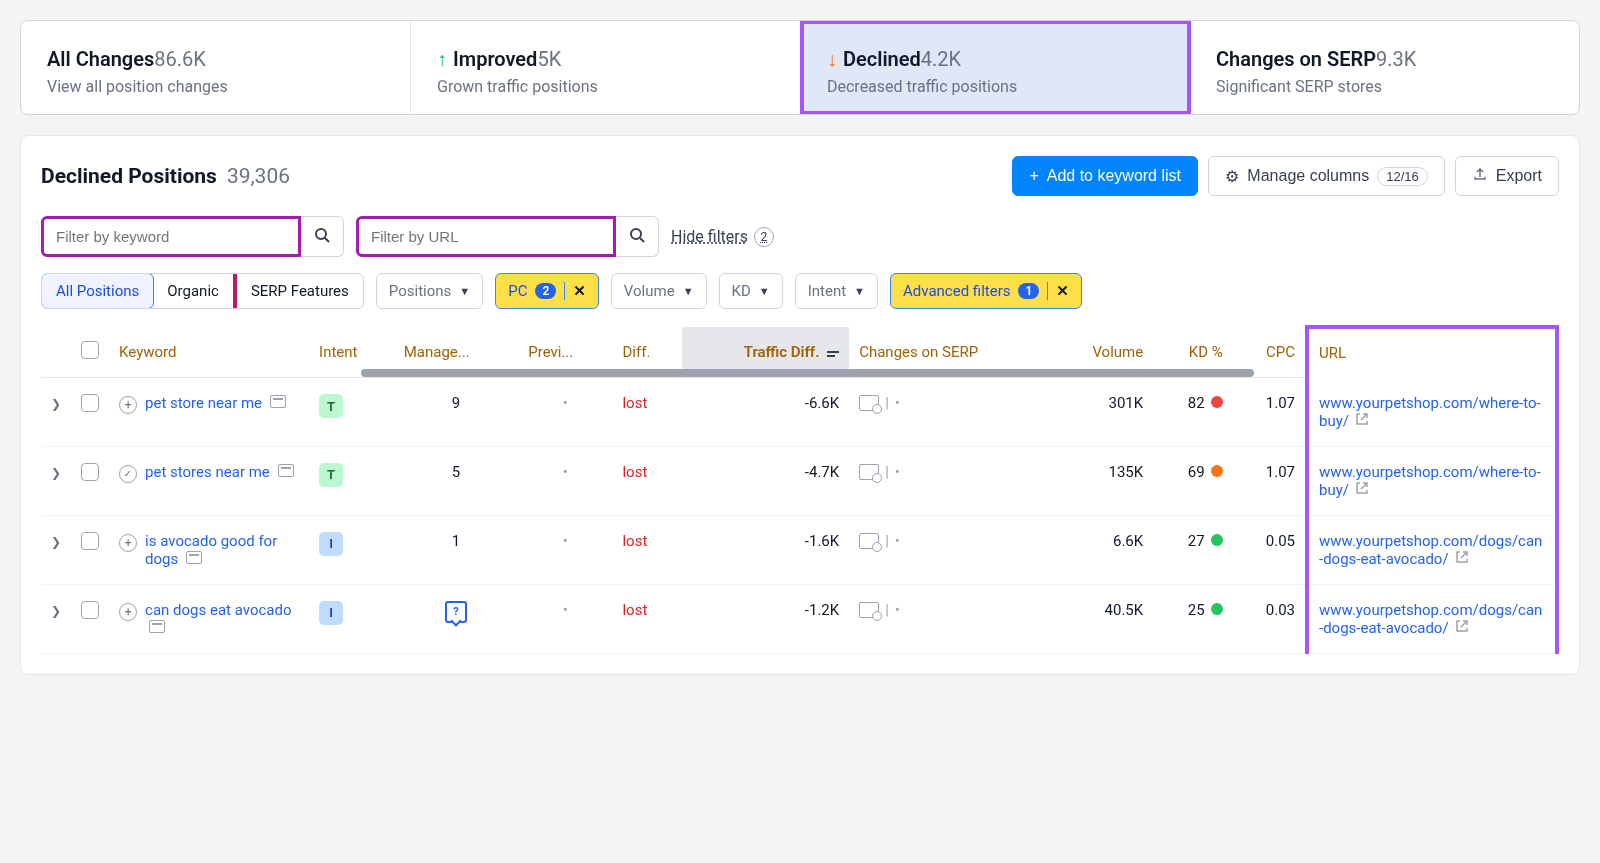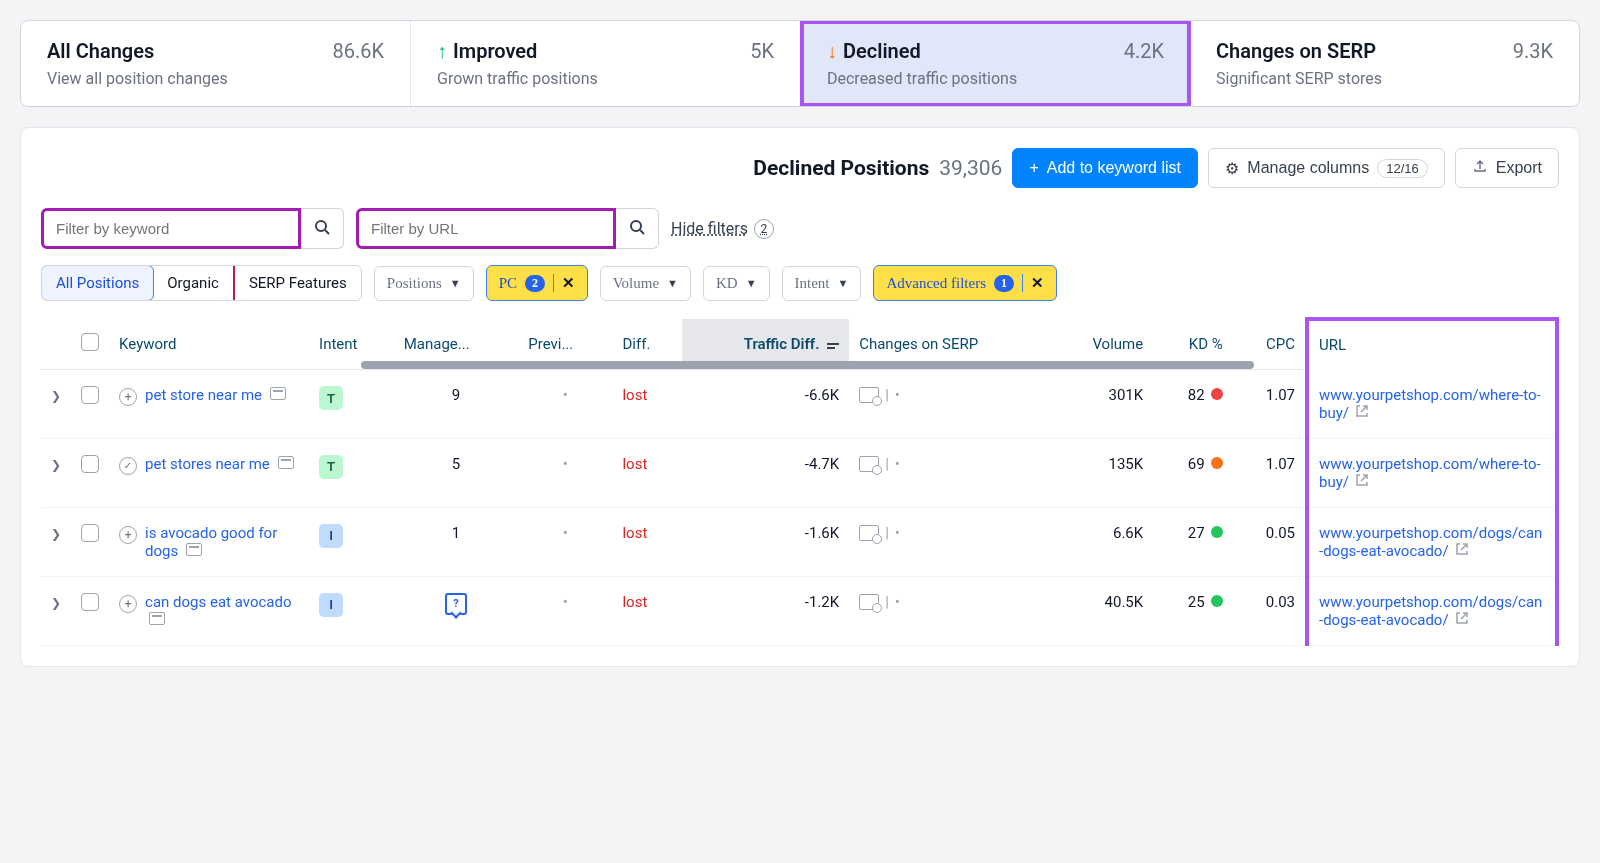--- a/index.html
+++ b/index.html
@@ -1,53 +1,53 @@
 <!DOCTYPE html>
 <html><head>
 <meta charset="utf-8">
 <style>
 * { box-sizing: border-box; margin: 0; padding: 0; }
 body { font-family: -apple-system, BlinkMacSystemFont, "Segoe UI", Roboto, sans-serif; background: #f3f4f6; padding: 20px; color: #111827; font-size: 15px; }
 .tabs-container { display: flex; border: 1px solid #d1d5db; border-radius: 8px; overflow: hidden; background: #fff; margin-bottom: 20px; }
 .tab { flex: 1; padding: 18px 26px; border-right: 1px solid #e5e7eb; cursor: pointer; }
 .tab:last-child { border-right: none; }
 .tab.selected { background: #dfe7f8; border: 4px solid #a855f7; border-radius: 2px; margin: -1px; padding: 15px 23px; }
-.tab-header { display: flex; justify-content: space-between; align-items: center; margin-bottom: 6px; }
+.tab-header { display: flex; justify-content: flex-start; align-items: center; margin-bottom: 6px; margin-top: 8px; }
 .tab-title { font-size: 20px; font-weight: 600; display: flex; align-items: center; gap: 6px; }
 .tab-count { font-size: 20px; color: #6b7280; font-weight: 400; }
 .tab-desc { color: #6b7280; font-size: 16px; }
 .arrow-up { color: #10b981; font-weight: bold; }
 .arrow-down { color: #f97316; font-weight: bold; }
 .panel { background: #fff; border: 1px solid #e5e7eb; border-radius: 8px; padding: 20px; }
-.panel-header { display: flex; justify-content: flex-end; align-items: center; margin-bottom: 20px; flex-wrap: wrap; gap: 10px; margin-left: 23px; }
+.panel-header { display: flex; justify-content: space-between; align-items: center; margin-bottom: 20px; flex-wrap: wrap; gap: 10px; }
 .panel-title { font-size: 21px; font-weight: 700; display: flex; gap: 10px; align-items: baseline; }
 .panel-title-count { color: #6b7280; font-weight: 400; }
 .panel-actions { display: flex; gap: 10px; }
 .btn { display: inline-flex; align-items: center; gap: 8px; padding: 9px 16px; border-radius: 6px; font-size: 16px; font-weight: 500; cursor: pointer; border: 1px solid #d1d5db; background: #fff; color: #374151; }
 .btn-primary { background: #0284ff; color: #fff; border-color: #0284ff; }
 .btn .badge-pill { background: #fff; color: #374151; border: 1px solid #d1d5db; border-radius: 12px; padding: 1px 8px; font-size: 13px; }
 .filters-row { display: flex; gap: 12px; align-items: center; margin-bottom: 16px; flex-wrap: wrap; }
 .input-group { display: flex; }
 .text-input { border: 3px solid #a21caf; border-radius: 6px 0 0 6px; padding: 9px 12px; font-size: 15px; width: 260px; color: #374151; outline: none; }
 .search-btn { border: 1px solid #d1d5db; border-left: none; border-radius: 0 6px 6px 0; background: #fff; padding: 0 13px; cursor: pointer; color: #6b7280; }
 .hide-filters { text-decoration: underline dotted; color: #374151; cursor: pointer; display: flex; align-items: center; gap: 6px; font-size: 16px; }
 .hide-filters .circle { border: 1px solid #9ca3af; border-radius: 50%; width: 20px; height: 20px; display: inline-flex; align-items: center; justify-content: center; font-size: 12px; }
 .seg-group { display: inline-flex; border: 1px solid #d1d5db; border-radius: 6px; overflow: hidden; }
-.seg { padding: 8px 14px; border-right: 2px solid #be185d; cursor: pointer; font-size: 15px; }
+.seg { padding: 8px 14px; border-right: 4px solid #be185d; cursor: pointer; font-size: 15px; }
 .seg:last-child { border-right: none; }
 .seg.active { background: #eef3ff; border: 1px solid #3b82f6; color: #1d4ed8; border-radius: 6px; margin: -1px; }
-.chip { display: inline-flex; align-items: center; gap: 8px; border: 1px solid #d1d5db; border-radius: 6px; padding: 8px 12px; cursor: pointer; font-size: 15px; color: #6b7280; font-family: Liberation Serif, serif; }
+.chip { display: inline-flex; align-items: center; gap: 8px; border: 1px solid #d1d5db; border-radius: 6px; padding: 8px 12px; cursor: pointer; font-size: 15px; color: #6b7280; }
 .chip.active { border-color: #3b82f6; background: #fde047; color: #1d4ed8; }
 .chip .blue-badge { background: #2563eb; color: #fff; border-radius: 10px; padding: 1px 7px; font-size: 12px; font-weight: 600; }
 .chip .x { color: #111827; font-weight: bold; padding-left: 8px; border-left: 1px solid #9ca3af; }
 .chip.active .x { border-left-color: #3b82f6; }
 .chev { font-size: 11px; color: #374151; }
 .table-wrap { margin-top: 10px; position: relative; }
 table { width: 100%; border-collapse: collapse; }
-th { text-align: left; font-weight: 400; color: #0c4a6e; padding: 14px 10px; border-bottom: 1px solid #e5e7eb; font-size: 15px; white-space: nowrap; }
+th { text-align: left; font-weight: 400; color: #a16207; padding: 14px 10px; border-bottom: 1px solid #e5e7eb; font-size: 15px; white-space: nowrap; }
 th.sorted { background: #e5e7eb; font-weight: 600; }
 th.url-col { border: 4px solid #a855f7; border-bottom: none; }
 td { padding: 16px 10px; border-bottom: 1px solid #f3f4f6; vertical-align: top; font-size: 15px; }
 td.url-cell { border-left: 4px solid #a855f7; border-right: 4px solid #a855f7; }
 .checkbox { width: 18px; height: 18px; border: 1.5px solid #9ca3af; border-radius: 4px; display: inline-block; }
 .expand-caret { color: #6b7280; cursor: pointer; font-size: 12px; }
 .kw-cell { display: flex; gap: 8px; align-items: flex-start; }
 .plus-circle { width: 18px; height: 18px; border: 1.5px solid #9ca3af; border-radius: 50%; display: inline-flex; align-items: center; justify-content: center; font-size: 12px; color: #6b7280; flex-shrink: 0; margin-top: 2px; }
 .check-circle { width: 18px; height: 18px; border: 1.5px solid #9ca3af; border-radius: 50%; display: inline-flex; align-items: center; justify-content: center; font-size: 10px; color: #6b7280; flex-shrink: 0; margin-top: 2px; }
 .kw-link { color: #2563eb; text-decoration: none; }

